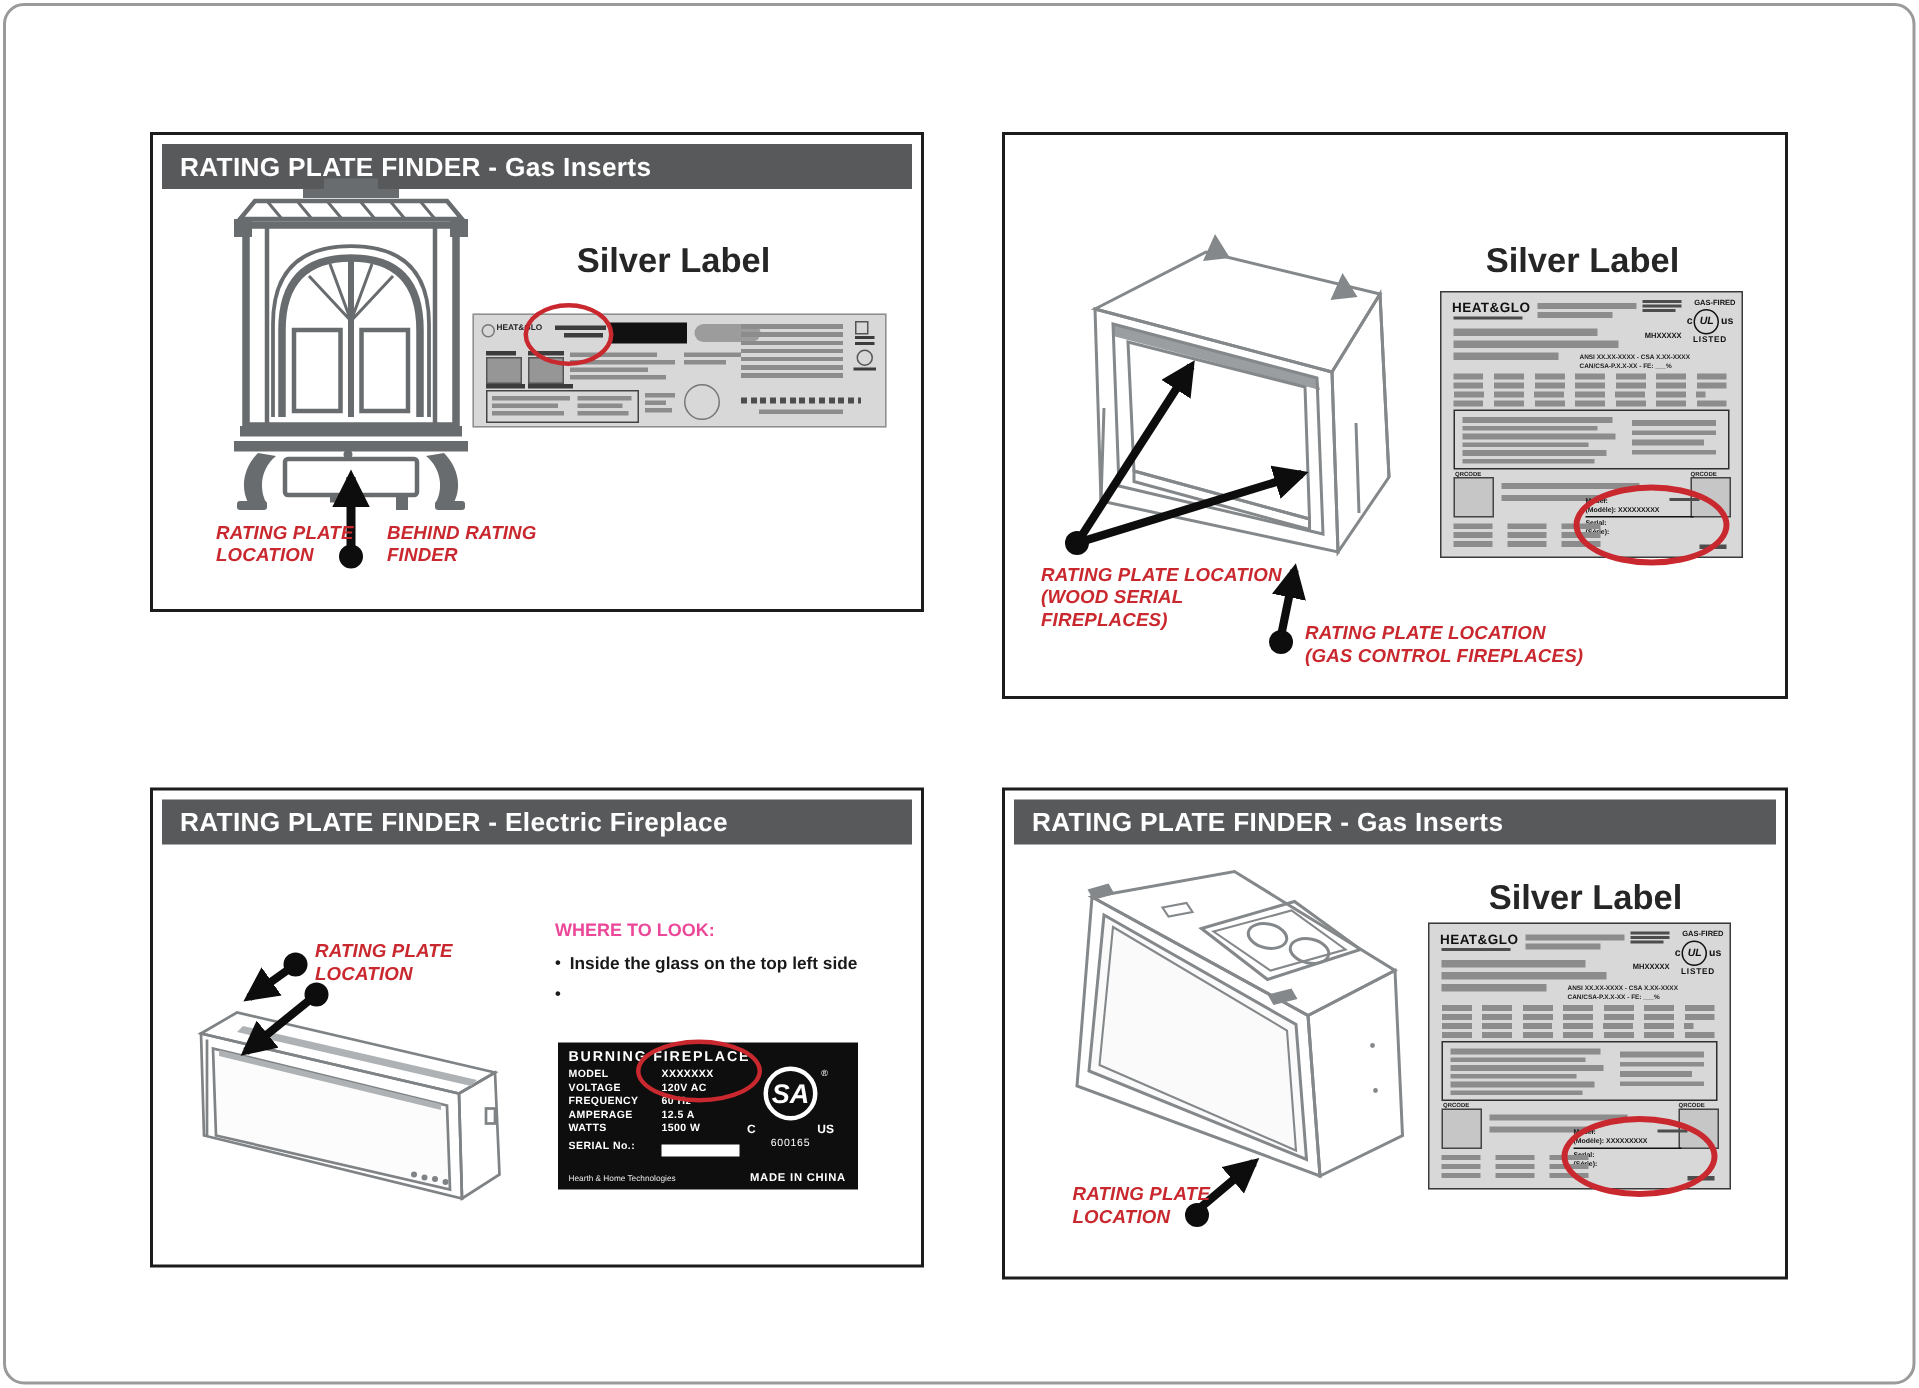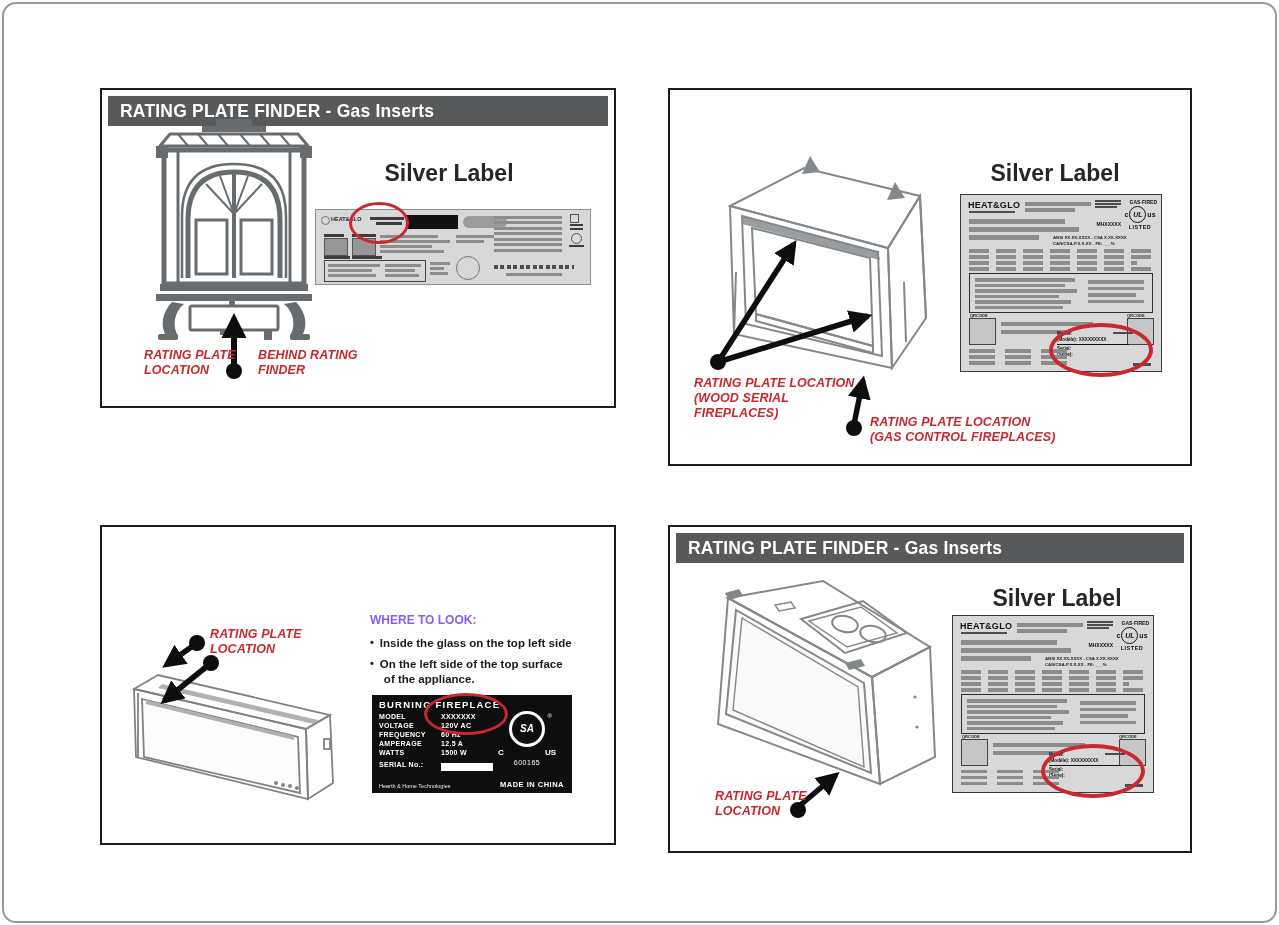--- a/index.html
+++ b/index.html
@@ -44,28 +44,28 @@
   .wide .b{position:absolute;background:#8c8c8c;}
   .wide .dk{background:#3c3c3c;}
   .wide-brand{position:absolute;left:15px;top:6px;font-size:5.5px;font-weight:800;color:#222;}
   
   .blk{position:absolute;width:200px;height:98px;background:var(--black-label-bg,#0e0e0e);color:#fff;overflow:visible;}
   .blk-title{position:absolute;left:7px;top:4px;font-size:9.5px;font-weight:700;letter-spacing:1.2px;white-space:nowrap;}
   .blk-row{position:absolute;left:7px;font-size:7px;font-weight:700;letter-spacing:.3px;}
   .blk-row .v{position:absolute;left:62px;top:0;white-space:nowrap;}
   .serial-blank{position:absolute;left:69px;top:68px;width:52px;height:8px;background:#fff;}
   .csa{position:absolute;right:12px;top:16px;width:66px;text-align:center;}
-  .csa .circ{width:30px;height:30px;border:3px solid #fff;border-radius:50%;margin:0 auto;font-size:10px;font-weight:800;font-style:italic;line-height:30px;}
+  .csa .circ{width:30px;height:30px;border:3px solid #fff;border-radius:50%;margin:0 auto;font-size:18px;font-weight:800;font-style:italic;line-height:30px;}
   .csa .reg{position:absolute;right:8px;top:2px;font-size:6px;}
   .csa .cus{display:flex;justify-content:space-between;width:58px;margin:1px auto 0;font-size:8px;font-weight:700;}
   .csa .num{font-size:7px;margin-top:2px;letter-spacing:.5px;}
   .blk-foot-l{position:absolute;left:7px;bottom:4px;font-size:5.5px;color:#e8e8e8;}
   .blk-foot-r{position:absolute;right:8px;bottom:4px;font-size:7.5px;font-weight:700;letter-spacing:.5px;}
   
-  .where-head{font-size:12px;font-weight:700;color:#8b5cf6;margin-bottom:9px;}
+  .where-head{font-size:12px;font-weight:700;color:#ec4899;margin-bottom:9px;}
   .bullet{display:flex;gap:6px;font-size:11.5px;font-weight:700;color:#1a1a1a;line-height:1.25;margin-bottom:7px;}
   .bullet .dot{font-size:11px;}
 </style>
 </head>
 <body>
 
 <div id="stage">
   <div class="frame"></div>
 
   <div class="panel" style="left:100px;top:88px;width:512px;height:316px;">
@@ -261,20 +261,21 @@
       <div>(WOOD SERIAL</div>
       <div>FIREPLACES)</div>
     </div>
     <div class="red-note" style="left:200px;top:325px;">
       <div>RATING PLATE LOCATION</div>
       <div>(GAS CONTROL FIREPLACES)</div>
     </div>
   </div>
 
   <div class="panel" style="left:100px;top:525px;width:512px;height:316px;">
+    <div class="panel-header">RATING PLATE FINDER - Electric Fireplace</div>
     <div class="red-note" style="left:108px;top:100px;">
       <div>RATING PLATE</div>
       <div>LOCATION</div>
     </div>
     <svg class="illus" style="left:26px;top:140px;" width="228" height="152" viewBox="0 0 228 152">
       <g fill="none" stroke="#7f8385" stroke-width="1.8">
         <polygon points="6,22 30,8 202,48 178,62"></polygon>
         <polygon points="6,22 178,62 180,132 8,90"></polygon>
         <polygon points="178,62 202,48 205,116 180,132"></polygon>
         <polygon points="14,32 170,70 172,126 16,90" fill="#fcfcfc"></polygon>
@@ -302,24 +303,20 @@
     <div style="position:absolute;left:268px;top:86px;width:235px;">
       <div class="where-head">WHERE TO LOOK:</div>
       <div class="bullet">
         <span class="dot">•</span>
         <div>
             <div>Inside the glass on the top left side</div>
           </div>
       </div>
       <div class="bullet">
         <span class="dot">•</span>
-        <div>
-          <div>On the left side of the top surface</div>
-          <div style="padding-left:4px;">of the appliance.</div>
-        </div>
       </div>
     </div>
     <div class="blk" style="left:270px;top:168px;">
       <div class="blk-title">BURNING FIREPLACE</div>
       <div class="blk-row" style="top:18px;"><span>MODEL</span><span class="v">XXXXXXX</span></div>
       <div class="blk-row" style="top:27px;"><span>VOLTAGE</span><span class="v">120V AC</span></div>
       <div class="blk-row" style="top:36px;"><span>FREQUENCY</span><span class="v">60 Hz</span></div>
       <div class="blk-row" style="top:45px;"><span>AMPERAGE</span><span class="v">12.5 A</span></div>
       <div class="blk-row" style="top:54px;"><span>WATTS</span><span class="v">1500 W</span></div>
       <div class="blk-row" style="top:66px;"><span>SERIAL No.:</span></div>

